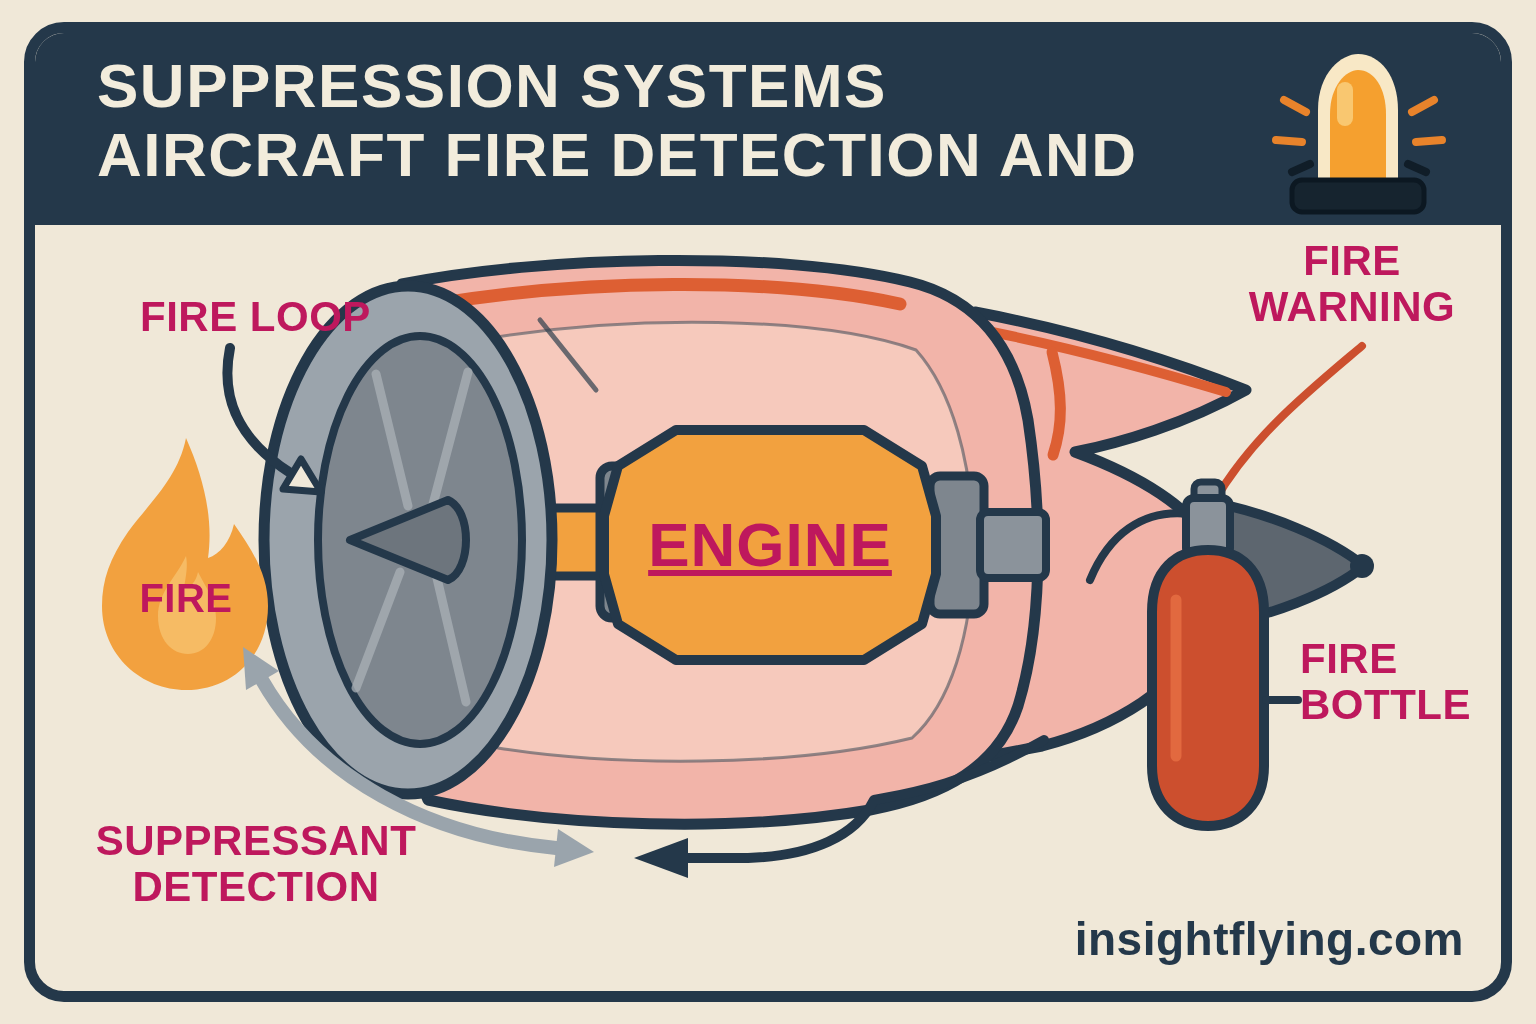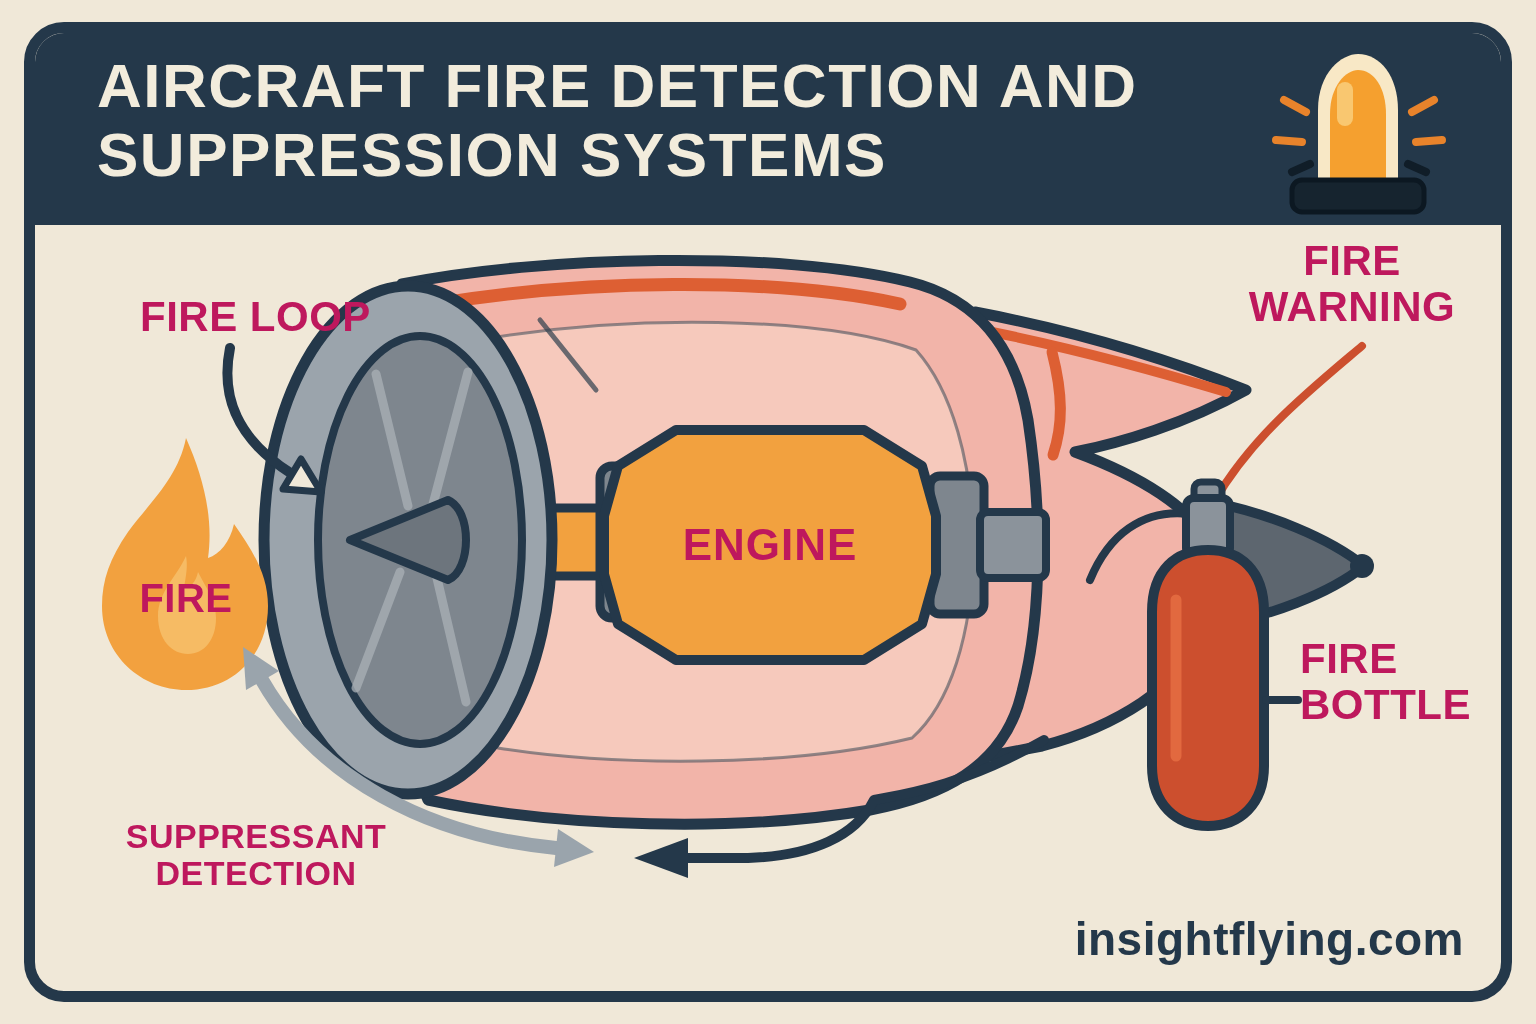--- a/index.html
+++ b/index.html
@@ -26,36 +26,36 @@
     position:absolute; left:0; top:0; width:1536px; height:1024px;
   }
   .lbl {
     position:absolute; font-weight:700; color:#be185d;
     line-height:1.1; letter-spacing:0.5px; white-space:nowrap;
   }
   .lbl-fire-loop   { left:120px; top:294px; font-size:42px;margin-left:20px; }
   .lbl-fire-warning{ left:1238px; top:238px; width:228px; text-align:center; font-size:42px; white-space:normal; }
   .lbl-engine      { left:604px; top:430px; width:332px; height:230px;
                      display:flex; align-items:center; justify-content:center;
-                     font-size:44px; letter-spacing:1px; }
+                     font-size:62px; letter-spacing:1px;text-decoration:underline; }
   .lbl-fire        { left:107px; top:576px; width:158px; text-align:center; font-size:40px; }
   .lbl-fire-bottle { left:1300px; top:636px; font-size:42px; }
-  .lbl-suppressant { left:90px;  top:818px; width:332px; text-align:center; font-size:34px; white-space:normal; }
+  .lbl-suppressant { left:90px;  top:818px; width:332px; text-align:center; font-size:42px; white-space:normal; }
   .lbl-website     { right:72px; top:914px; font-size:46px; color:#24384a; }
 </style>
 </head>
 <body>
 
 <div class="stage">
 
   <div class="frame">
     <div class="header-band">
       <div class="title">
+        <div>SUPPRESSION SYSTEMS</div>
         <div>AIRCRAFT FIRE DETECTION AND</div>
-        <div>SUPPRESSION SYSTEMS</div>
       </div>
     </div>
   </div>
 
   <svg class="scene" viewBox="0 0 1536 1024">
 
     <g>
       <path d="M1284 100 L1306 112" stroke="#e8832b" stroke-width="8" stroke-linecap="round"></path>
       <path d="M1276 140 L1302 142" stroke="#e8832b" stroke-width="8" stroke-linecap="round"></path>
       <path d="M1434 100 L1412 112" stroke="#e8832b" stroke-width="8" stroke-linecap="round"></path>

